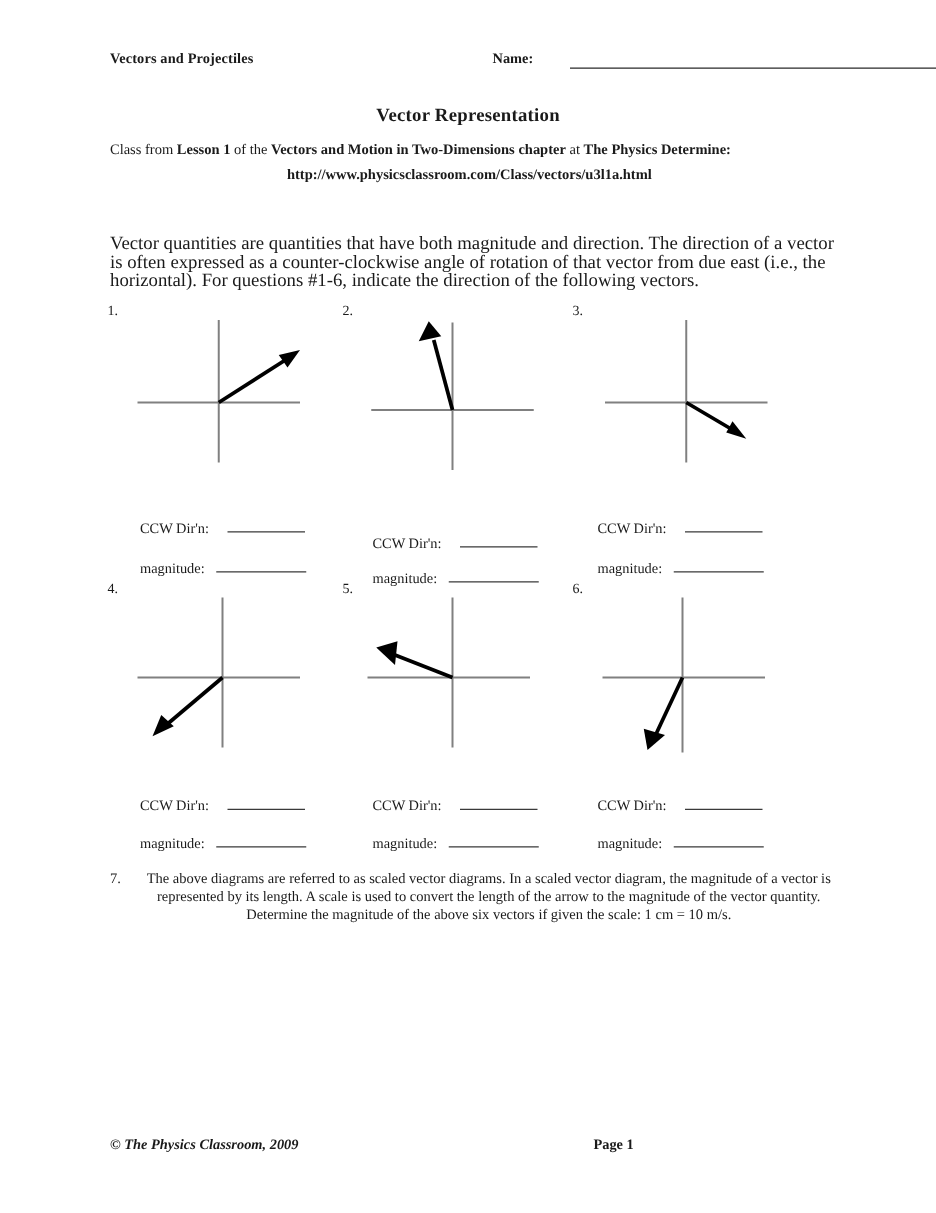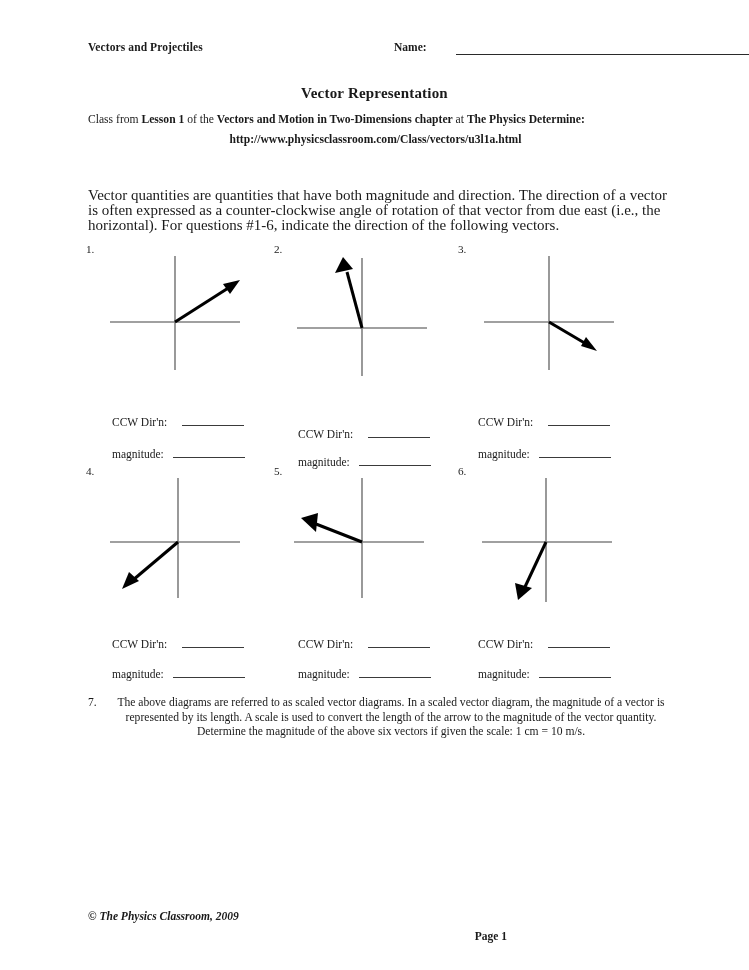--- a/index.html
+++ b/index.html
@@ -156,21 +156,21 @@
   
   .footer {
     position: absolute;
     top: 910px;
     left: 88px;
     right: 88px;
     font-weight: bold;
     font-size: 11.5px;
   }
   .footer-left { position: absolute; left: 0; top: 0; white-space: nowrap; font-style: italic; }
-  .footer-right { position: absolute; right: 0; top: 0; white-space: nowrap; margin-top: 20px; }
+  .footer-right { position: absolute; right: 0; top: 0; white-space: nowrap; }
 </style>
 </head>
 <body>
 
 <div class="page">
 
   <div class="hdr">
     <div class="hdr-left">Vectors and Projectiles</div>
     <div class="hdr-name">Name:</div>
     <div class="hdr-rule"></div>

